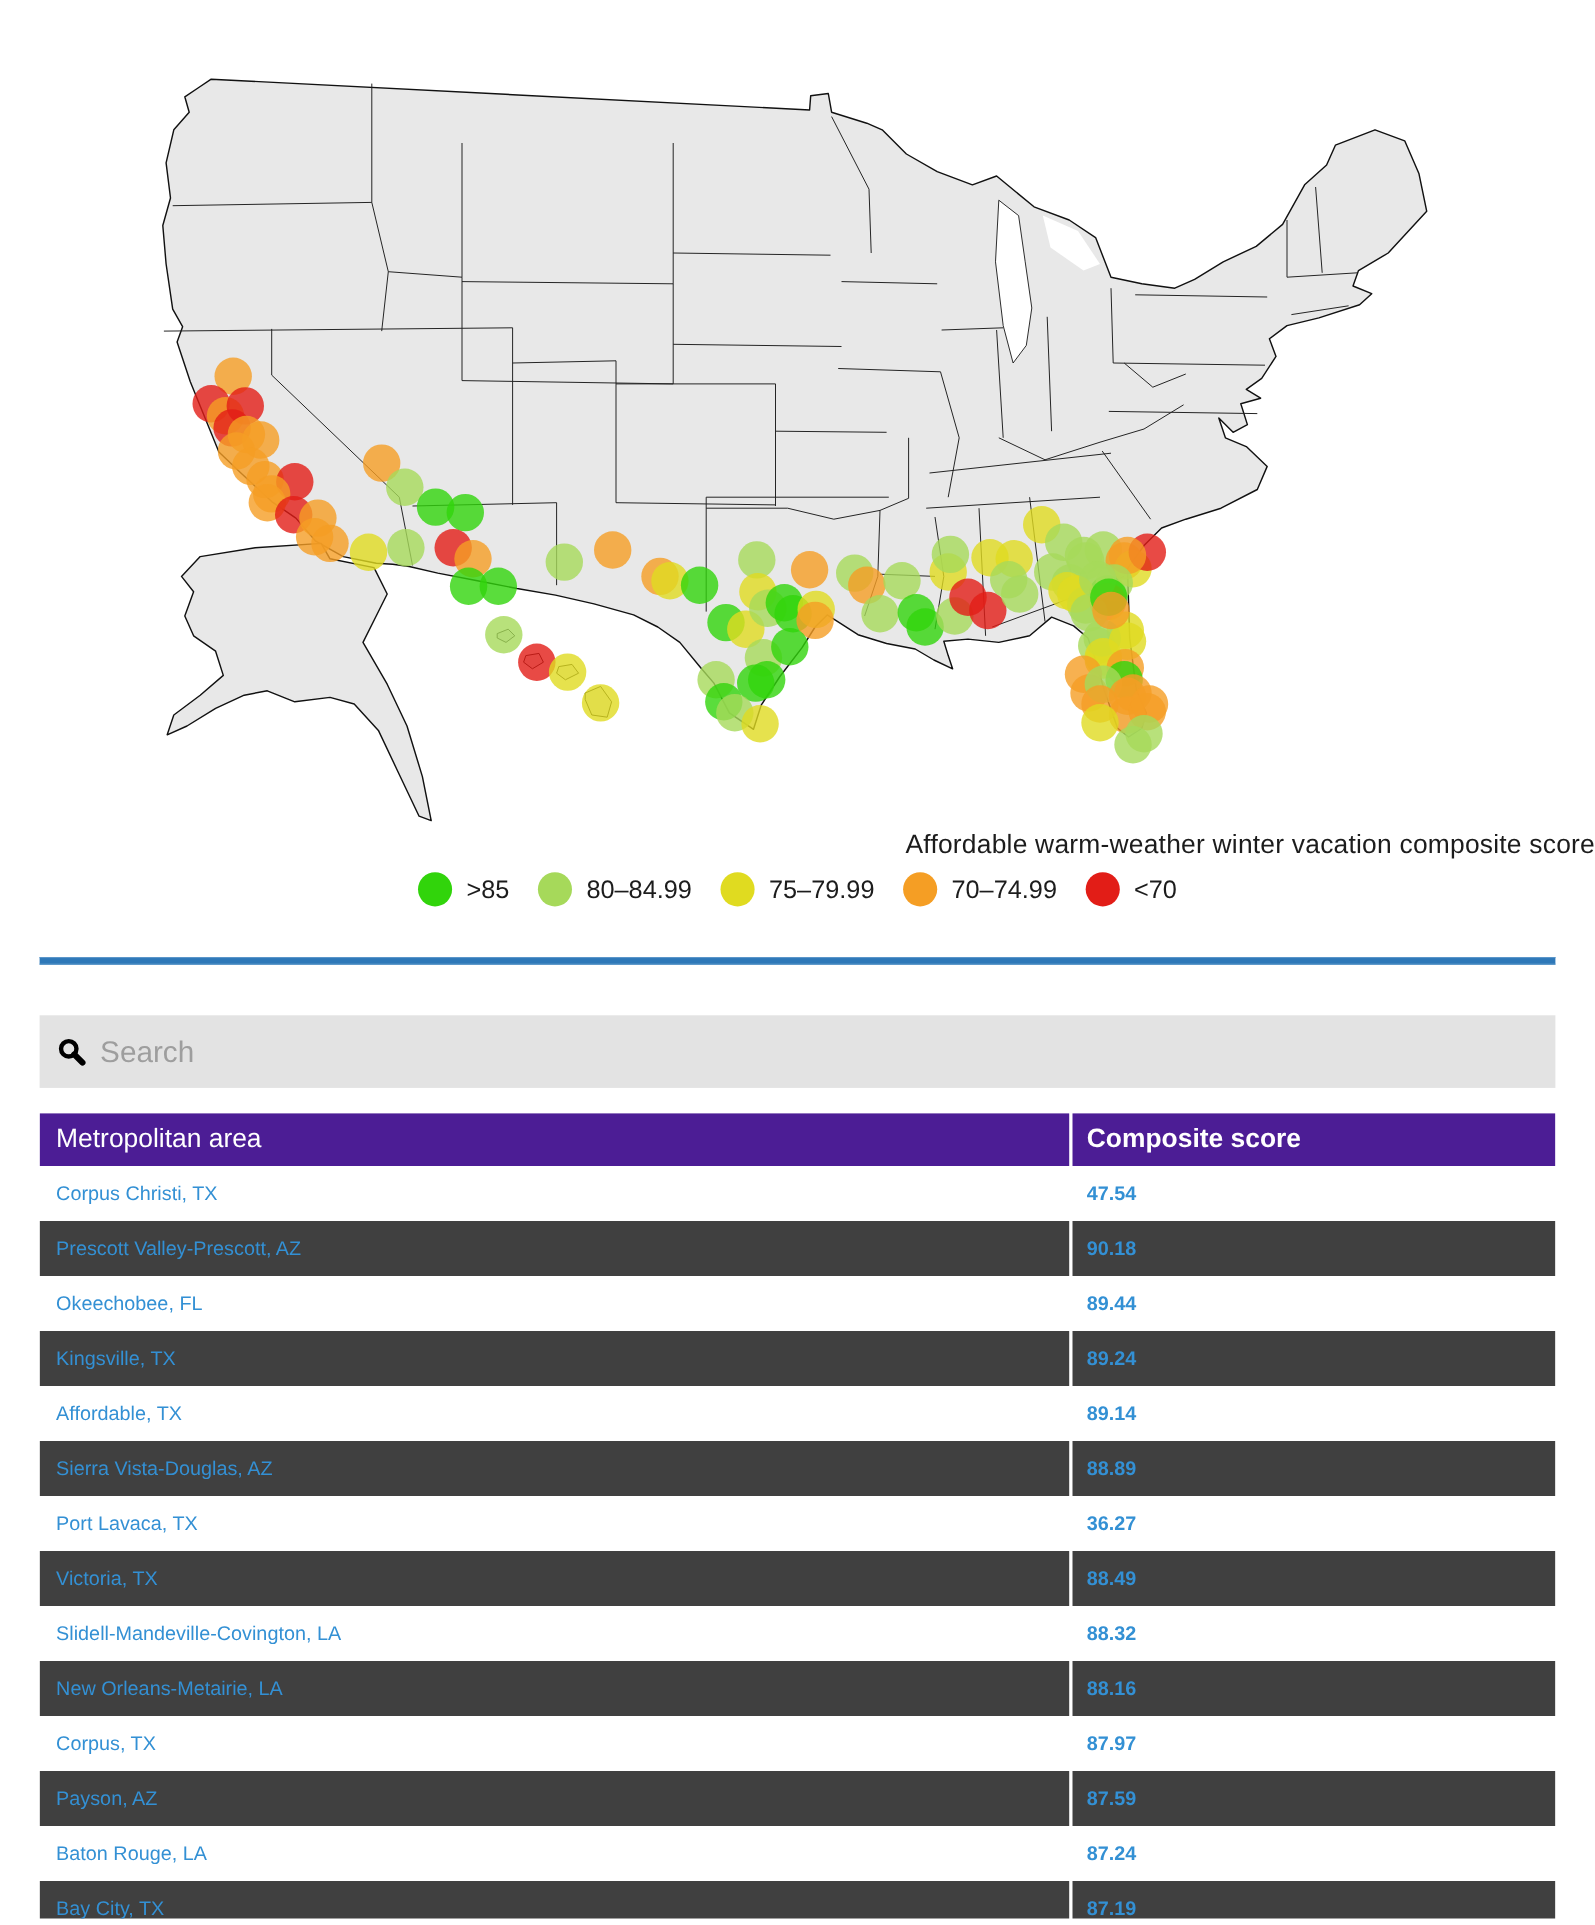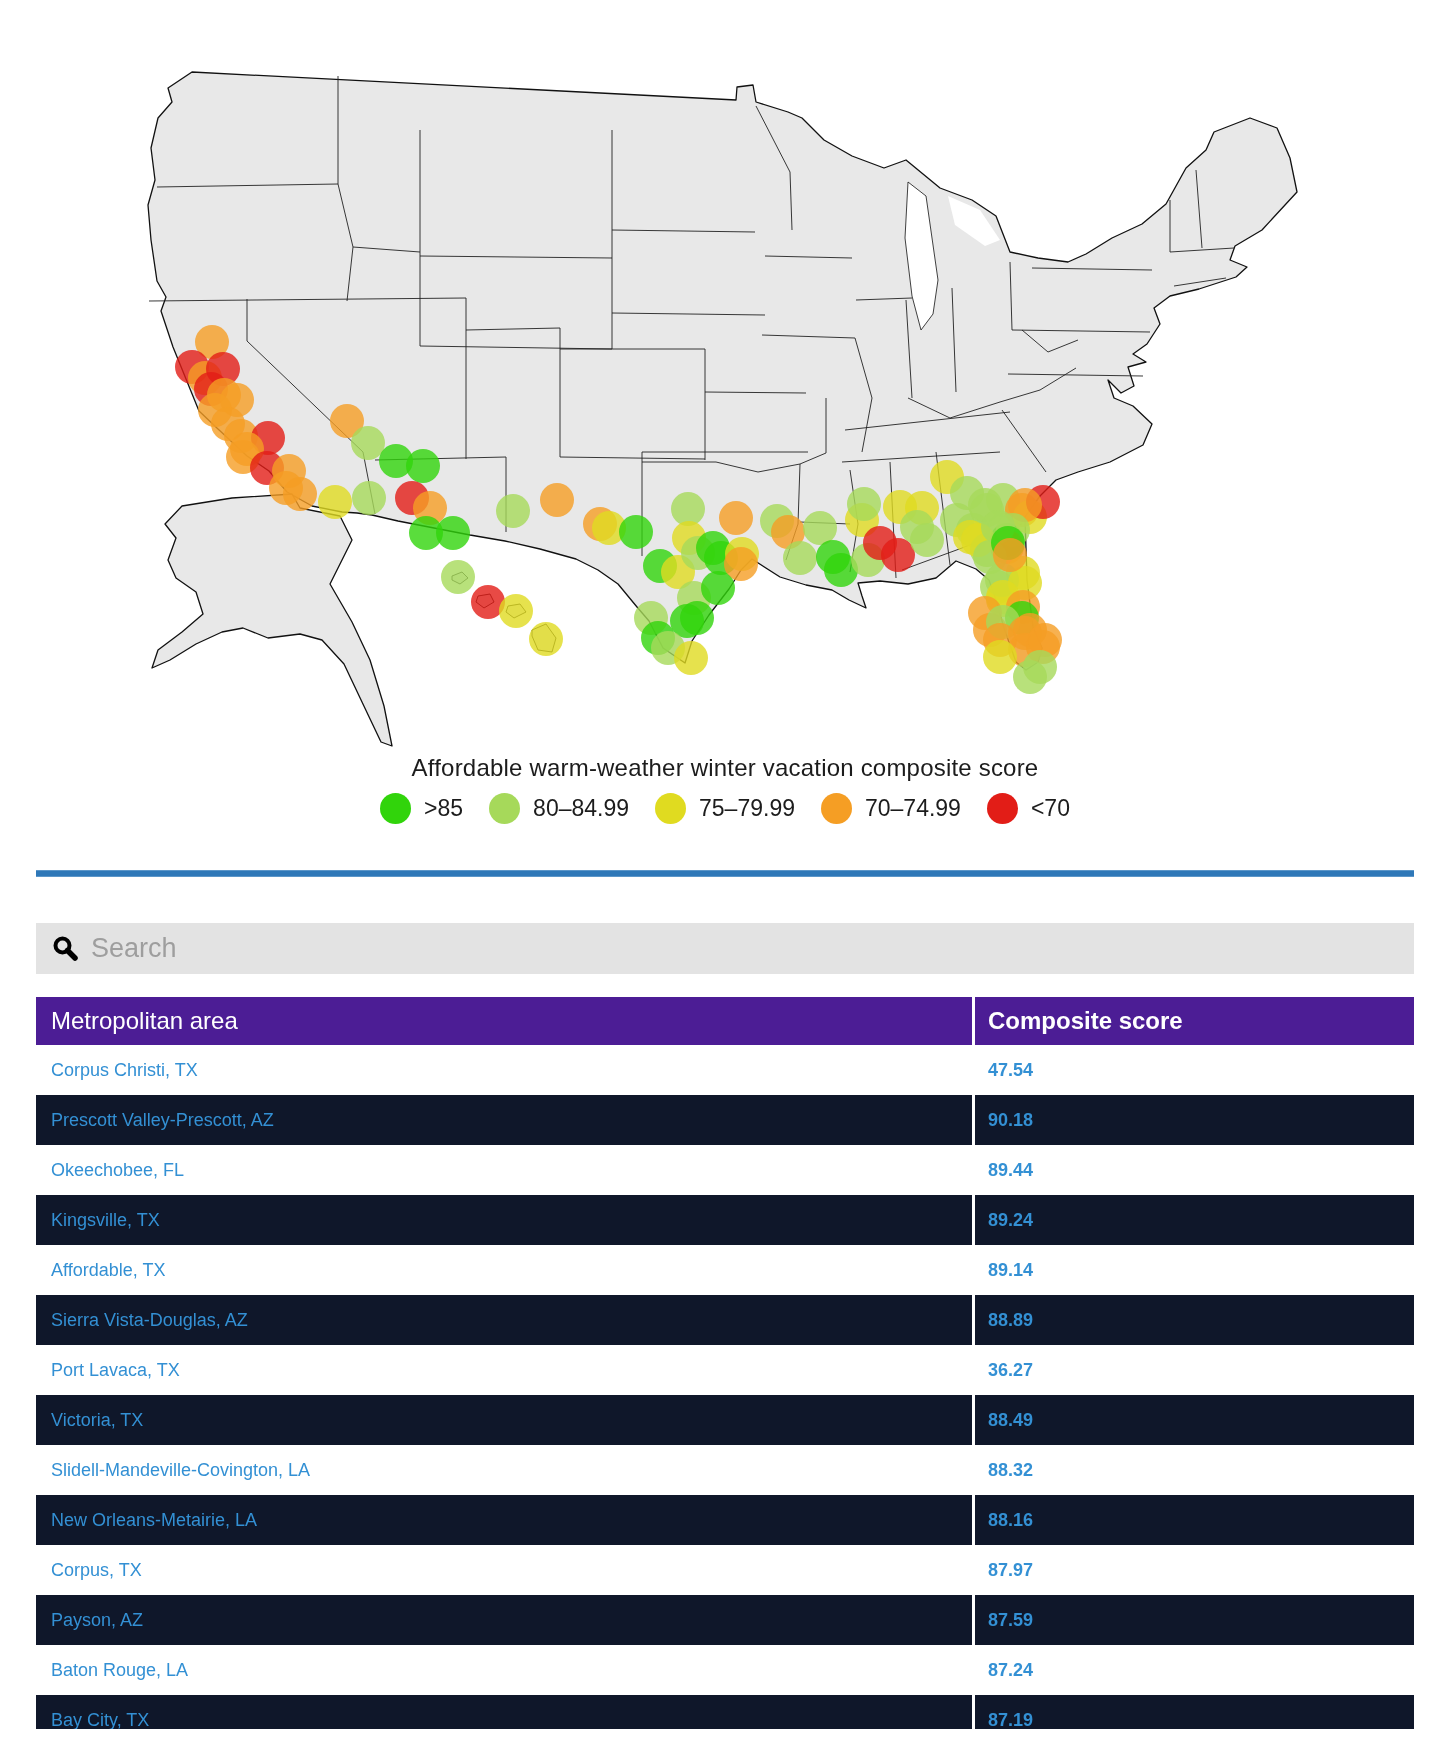--- a/index.html
+++ b/index.html
@@ -1,36 +1,36 @@
 <!DOCTYPE html>
 <html><head>
 <meta charset="utf-8">
 <style>
   html,body{margin:0;padding:0;background:#fff;}
   body{width:1450px;height:1750px;overflow:hidden;font-family:"Liberation Sans",sans-serif;}
   .map-section{width:1450px;}
   .map-svg{display:block;width:1450px;height:750px;}
-  .map-title{text-align:center;font-size:24px;font-weight:400;color:#1c1c1c;margin-top:4px;letter-spacing:.2px;}
+  .map-title{text-align:right;font-size:24px;font-weight:400;color:#1c1c1c;margin-top:4px;letter-spacing:.2px;}
   .legend{display:flex;justify-content:center;align-items:center;margin-top:9px;height:34px;}
   .legend-item{display:flex;align-items:center;margin:0 13px;}
   .legend-dot{width:31px;height:31px;border-radius:50%;display:inline-block;margin-right:13px;}
   .legend-label{font-size:23px;color:#1c1c1c;}
   .divider{height:5px;background:#2e78b8;margin:45px 36px 0 36px;border-top:1px solid #5b96c9;border-bottom:1px solid #5b96c9;}
-  .search-bar{margin:46px 36px 0 36px;height:51px;background:#e3e3e3;display:flex;align-items:center;padding-left:16px;box-sizing:border-box;}
+  .search-bar{margin:46px 36px 0 36px;height:66px;background:#e3e3e3;display:flex;align-items:center;padding-left:16px;box-sizing:border-box;}
   .search-icon{flex:0 0 auto;}
   .search-input{flex:1;border:none;outline:none;background:transparent;font-family:"Liberation Sans",sans-serif;font-size:27px;color:#444;margin-left:12px;padding:0;}
   .search-input::placeholder{color:#9e9e9e;}
   .table-wrap{margin:23px 36px 0 36px;height:732px;overflow:hidden;}
   .thead{display:flex;height:48px;}
   .th{background:#4c1d95;color:#fff;font-size:24px;display:flex;align-items:center;cursor:pointer;}
   .c1{width:936px;margin-right:3px;padding-left:15px;box-sizing:border-box;}
   .c2{flex:1;padding-left:13px;box-sizing:border-box;font-weight:bold;}
   .row{display:flex;height:50px;}
   .cell{font-size:18px;color:#3390d4;display:flex;align-items:center;background:#fff;}
-  .row.alt .cell{background:#0f172a;}
+  .row.alt .cell{background:#404040;}
 </style>
 </head>
 <body>
 
 <div class="map-section">
   <svg class="map-svg" viewBox="0 0 1450 750">
     <g>
 
       <path fill="#e8e8e8" stroke="#111" stroke-width="1.3" stroke-linejoin="round" d="
         M192,72 L736,100 L737,87 L753,85 L756,102 L788,112 L802,118 L824,140 L852,156 L884,168

